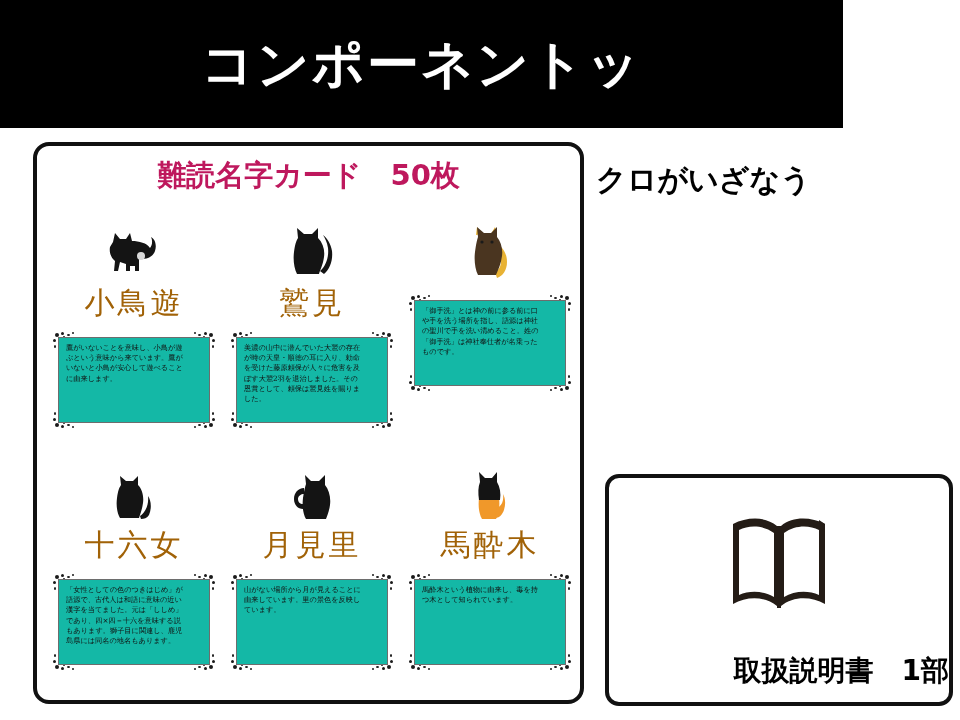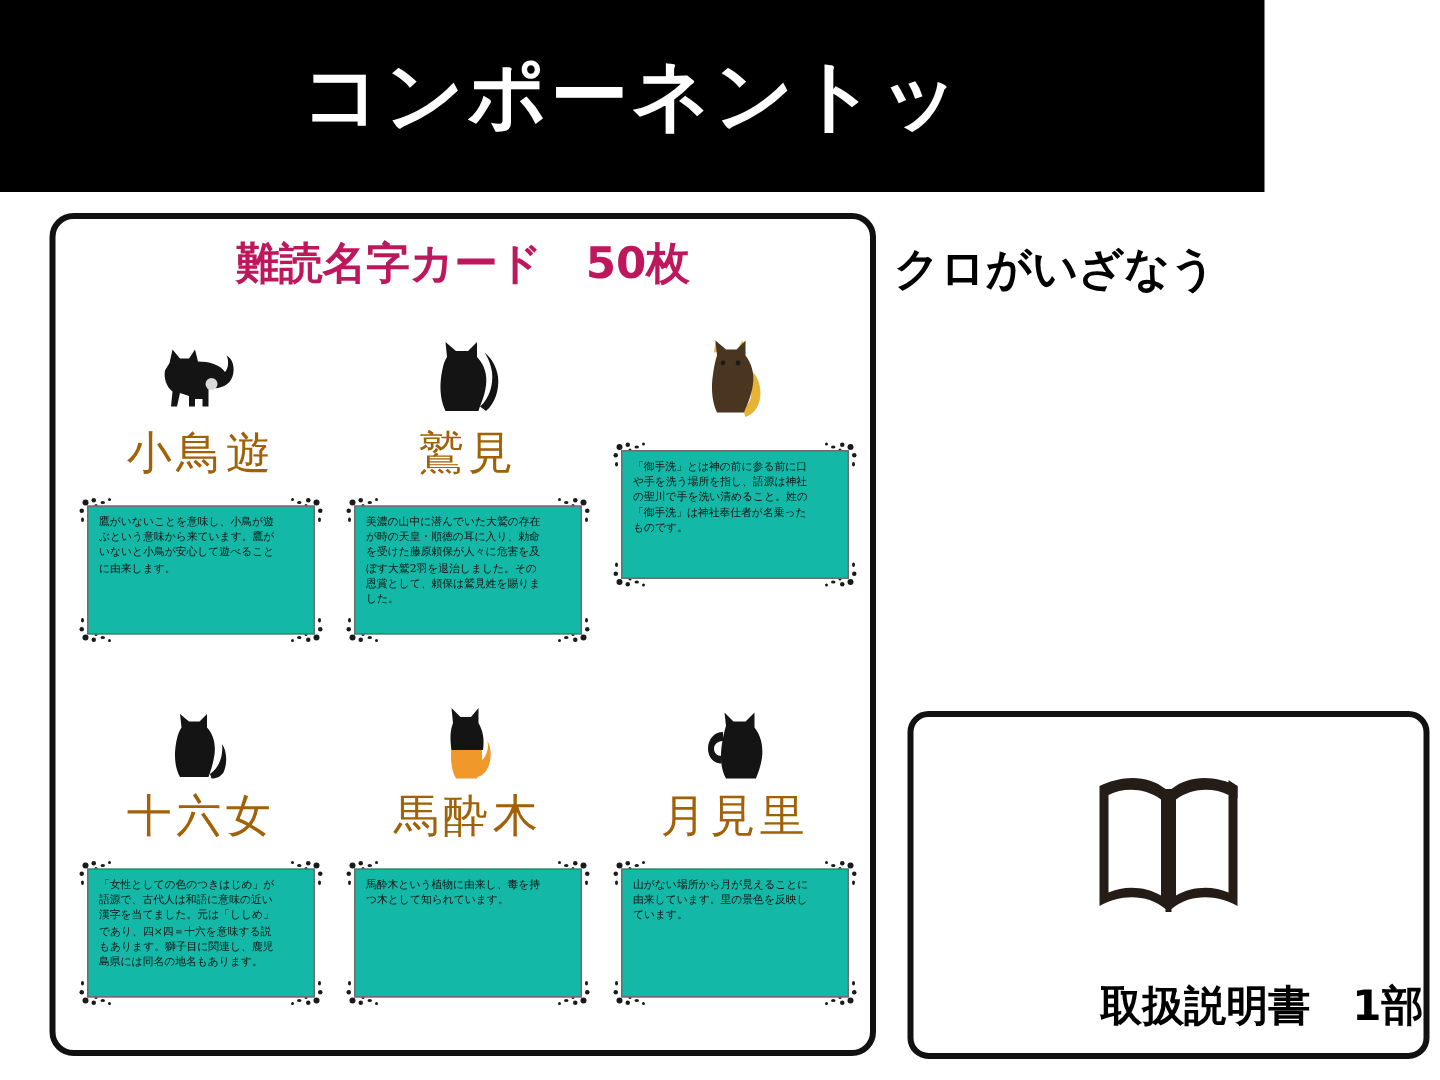--- a/index.html
+++ b/index.html
@@ -415,20 +415,75 @@
             <i></i>
           </span>
         <div class="desc-inner">
           <div class="desc-text">「女性としての色のつきはじめ」が語源で、古代人は和語に意味の近い漢字を当てました。元は「ししめ」であり、四×四＝十六を意味する説もあります。獅子目に関連し、鹿児島県には同名の地名もあります。</div>
         </div>
       </div>
     </div>
 
     <div class="card-col">
       <div class="cat-slot">
+        <svg width="52" height="52" viewBox="0 0 52 52">
+          <path fill="#141414" d="M20 12 L19 3 L25 9 L33 9 L39 3 L39 13 C43 18 45 25 44 33 C43 40 41 44 40 47 L20 47 C17 42 16 34 17 26 C18 19 19 15 20 12 Z"></path>
+          <path fill="#141414" d="M18 16 C12 16 8 21 8 27 C8 33 12 37 17 37 L17 32 C14 32 12 30 12 27 C12 24 15 22 18 22 Z"></path>
+        </svg>
+      </div>
+      <div class="kanji-name">月見里</div>
+      <div class="desc-card">
+        <span class="orn orn-tl">
+            <i></i>
+            <i></i>
+            <i></i>
+            <i></i>
+            <i></i>
+            <i></i>
+            <i></i>
+            <i></i>
+          </span>
+        <span class="orn orn-tr">
+            <i></i>
+            <i></i>
+            <i></i>
+            <i></i>
+            <i></i>
+            <i></i>
+            <i></i>
+            <i></i>
+          </span>
+        <span class="orn orn-bl">
+            <i></i>
+            <i></i>
+            <i></i>
+            <i></i>
+            <i></i>
+            <i></i>
+            <i></i>
+            <i></i>
+          </span>
+        <span class="orn orn-br">
+            <i></i>
+            <i></i>
+            <i></i>
+            <i></i>
+            <i></i>
+            <i></i>
+            <i></i>
+            <i></i>
+          </span>
+        <div class="desc-inner">
+          <div class="desc-text">山がない場所から月が見えることに由来しています。里の景色を反映しています。</div>
+        </div>
+      </div>
+    </div>
+
+    <div class="card-col">
+      <div class="cat-slot">
         <svg width="42" height="56" viewBox="0 0 42 56">
           <path fill="#f0982a" d="M10 30 C9 38 10 46 13 51 L27 51 C30 46 31 38 30 30 Z"></path>
           <path fill="#141414" d="M11 14 L10 4 L16 10 L23 10 L28 4 L28 14 C31 19 32 25 31 32 L10 32 C9 25 9 19 11 14 Z"></path>
           <path fill="#f0982a" d="M28 40 C33 38 35 32 34 26 C37 31 37 40 33 46 C31 49 28 50 26 50 Z"></path>
         </svg>
       </div>
       <div class="kanji-name">馬酔木</div>
       <div class="desc-card">
         <span class="orn orn-tl">
             <i></i>
@@ -465,75 +520,20 @@
             <i></i>
             <i></i>
             <i></i>
             <i></i>
             <i></i>
             <i></i>
             <i></i>
           </span>
         <div class="desc-inner">
           <div class="desc-text">馬酔木という植物に由来し、毒を持つ木として知られています。</div>
-        </div>
-      </div>
-    </div>
-
-    <div class="card-col">
-      <div class="cat-slot">
-        <svg width="52" height="52" viewBox="0 0 52 52">
-          <path fill="#141414" d="M20 12 L19 3 L25 9 L33 9 L39 3 L39 13 C43 18 45 25 44 33 C43 40 41 44 40 47 L20 47 C17 42 16 34 17 26 C18 19 19 15 20 12 Z"></path>
-          <path fill="#141414" d="M18 16 C12 16 8 21 8 27 C8 33 12 37 17 37 L17 32 C14 32 12 30 12 27 C12 24 15 22 18 22 Z"></path>
-        </svg>
-      </div>
-      <div class="kanji-name">月見里</div>
-      <div class="desc-card">
-        <span class="orn orn-tl">
-            <i></i>
-            <i></i>
-            <i></i>
-            <i></i>
-            <i></i>
-            <i></i>
-            <i></i>
-            <i></i>
-          </span>
-        <span class="orn orn-tr">
-            <i></i>
-            <i></i>
-            <i></i>
-            <i></i>
-            <i></i>
-            <i></i>
-            <i></i>
-            <i></i>
-          </span>
-        <span class="orn orn-bl">
-            <i></i>
-            <i></i>
-            <i></i>
-            <i></i>
-            <i></i>
-            <i></i>
-            <i></i>
-            <i></i>
-          </span>
-        <span class="orn orn-br">
-            <i></i>
-            <i></i>
-            <i></i>
-            <i></i>
-            <i></i>
-            <i></i>
-            <i></i>
-            <i></i>
-          </span>
-        <div class="desc-inner">
-          <div class="desc-text">山がない場所から月が見えることに由来しています。里の景色を反映しています。</div>
         </div>
       </div>
     </div>
 
   </div>
 </div>
 
 <div id="tagline">
   <div>クロがいざなう</div>
 </div>

